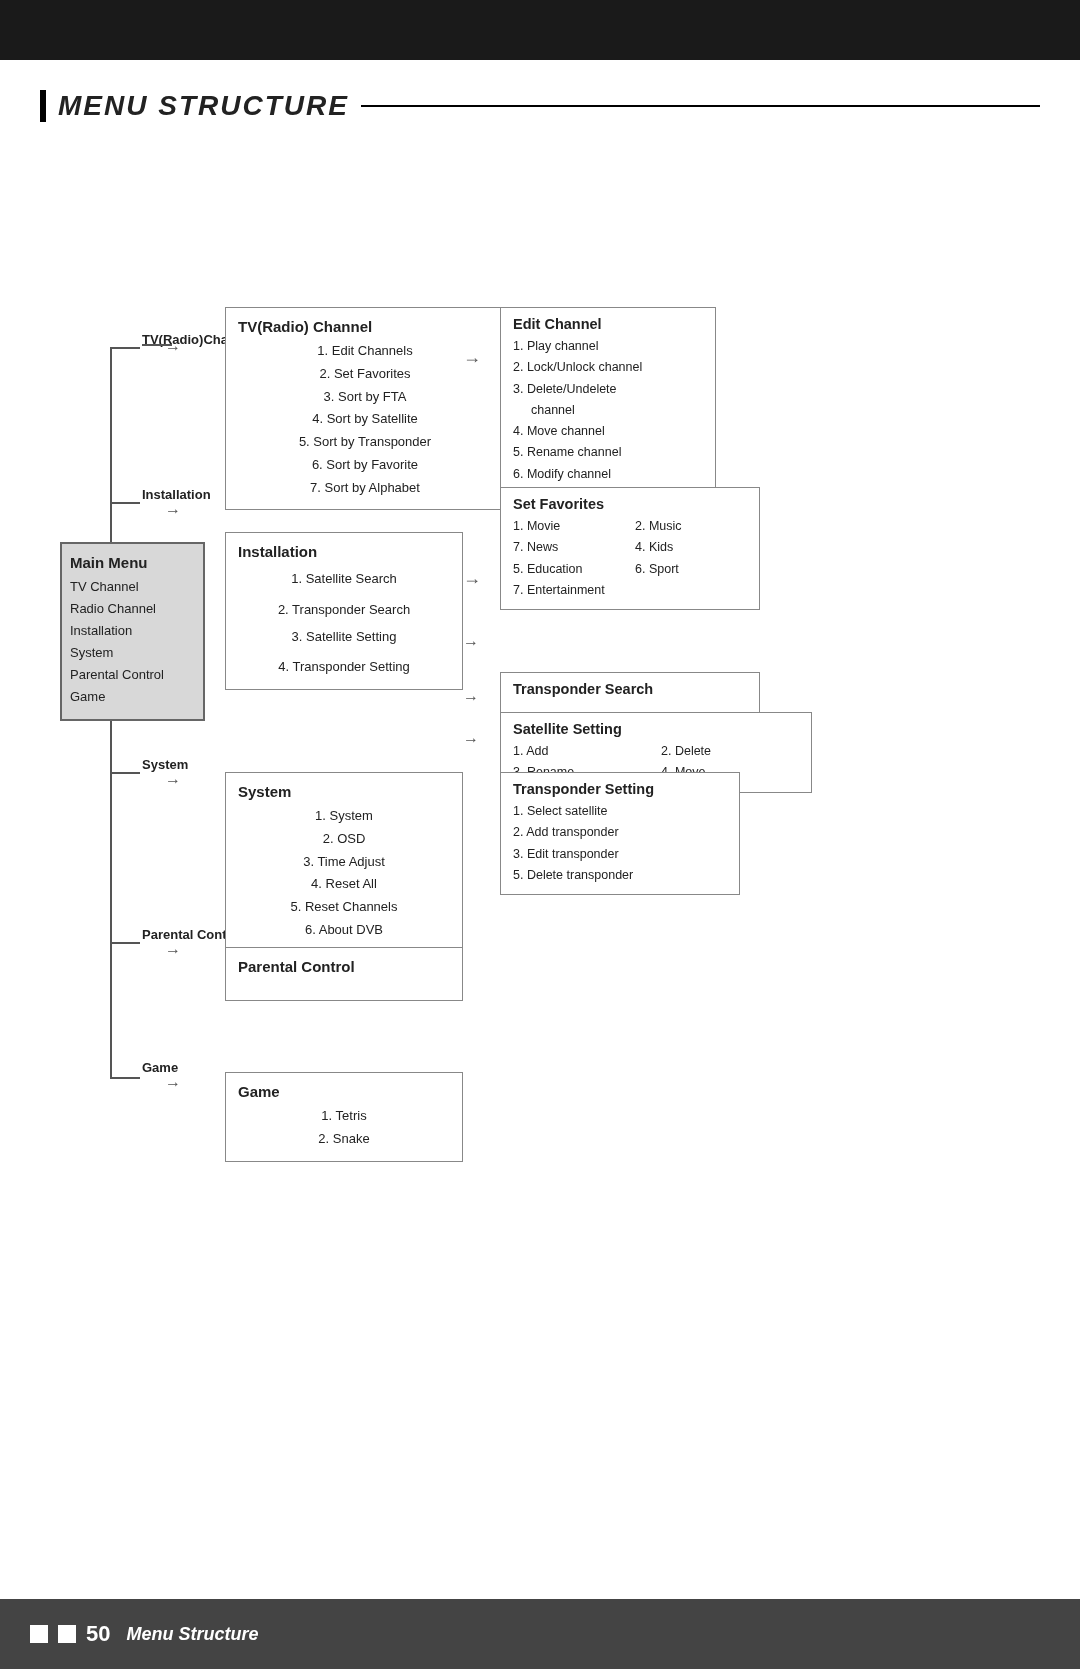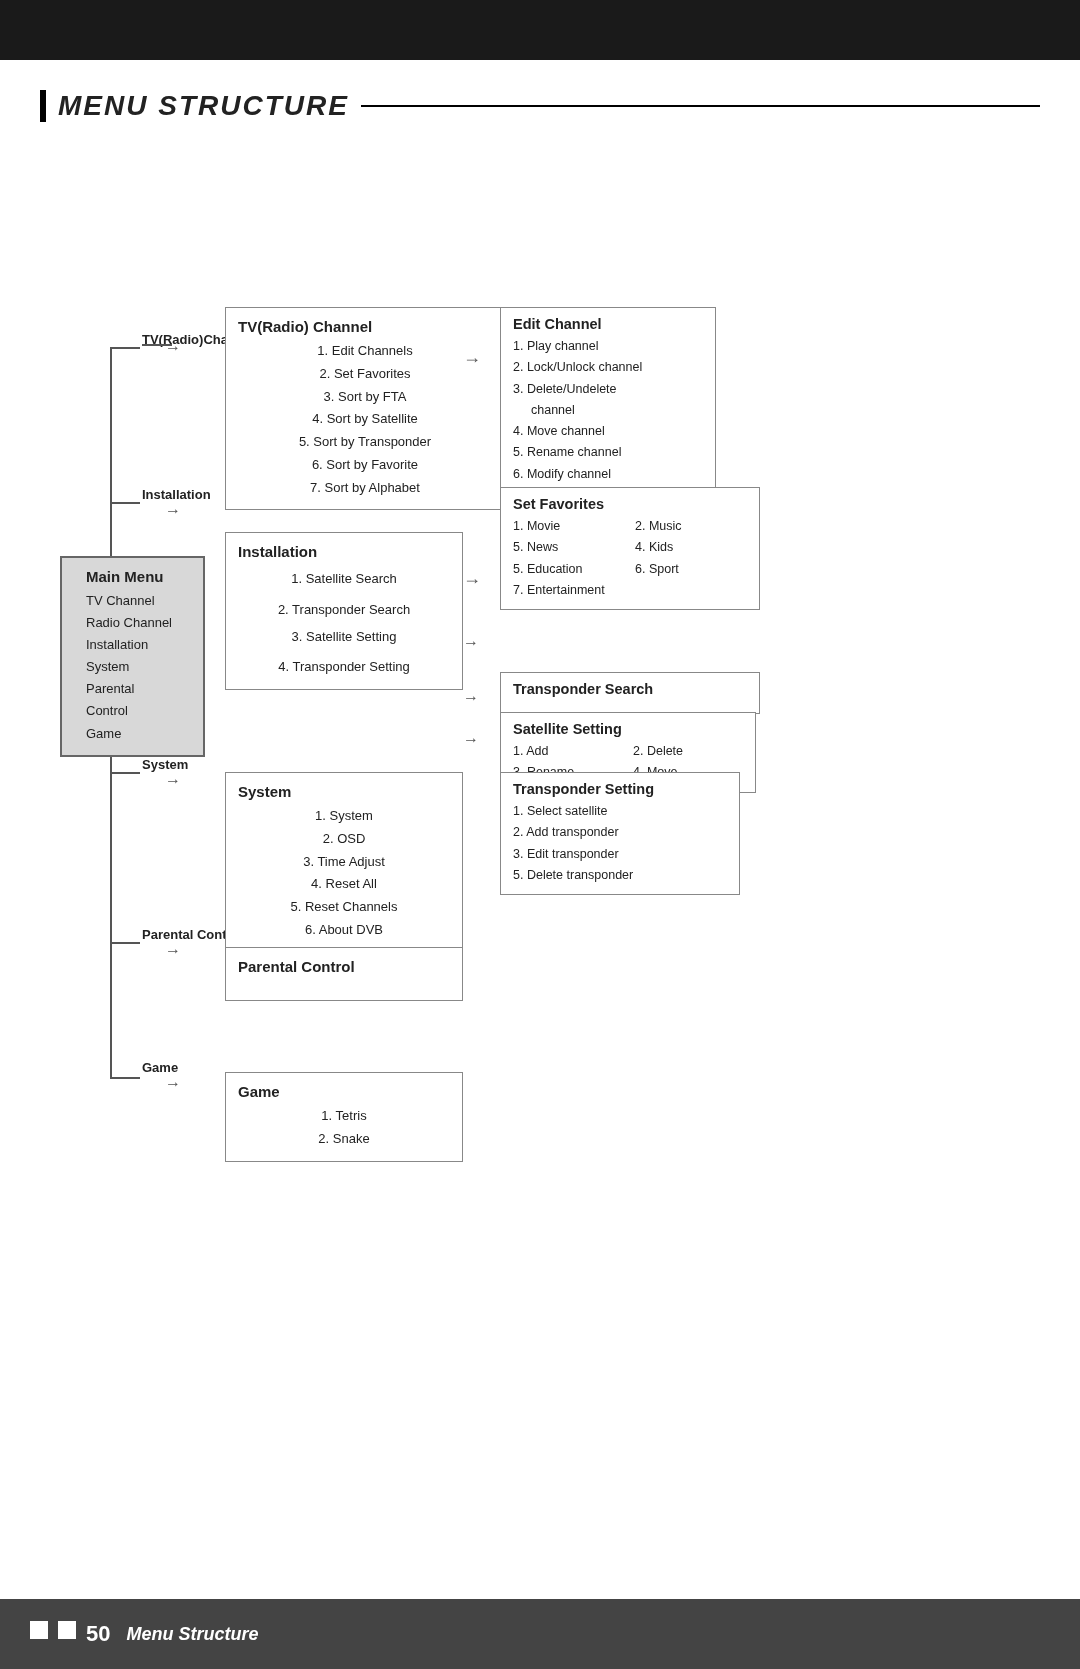--- a/index.html
+++ b/index.html
@@ -26,20 +26,21 @@
       background: #444;
       display: flex;
       align-items: center;
       padding: 0 30px;
     }
     .bottom-bar .page-num {
       color: #fff;
       font-size: 22px;
       font-weight: bold;
       display: flex;
+      align-items: center;
       gap: 10px;
     }
     .bottom-bar .page-num::before {
       content: '';
       display: inline-block;
       width: 18px;
       height: 18px;
       background: #fff;
     }
     .bottom-bar .page-label {
@@ -76,23 +77,23 @@
       flex: 1;
       height: 2px;
       background: #000;
       margin-left: 12px;
     }
 
     
     .main-box {
       border: 2px solid #666;
       background: #d8d8d8;
-      padding: 10px 24px;
+      padding: 10px 8px;
       width: 150px;
-      margin: 24px 0;
+      margin: 10px 0;
     }
     .main-box .ttl {
       font-weight: bold;
       font-size: 15px;
       margin-bottom: 5px;
     }
     .main-box .itm {
       font-size: 13px;
       line-height: 1.7;
     }
@@ -256,38 +257,38 @@
       <div class="itm">4. Move channel</div>
       <div class="itm">5. Rename channel</div>
       <div class="itm">6. Modify channel</div>
     </div>
 
     <div class="dbox" style="position:absolute;left:440px;top:335px;width:260px;">
       <div class="ttl">Set Favorites</div>
       <div class="dbox grid2" style="border:none;padding:0;display:grid;grid-template-columns:1fr 1fr;gap:0 10px;">
         <div>
           <div class="itm">1. Movie</div>
-          <div class="itm">5. News</div>
+          <div class="itm">7. News</div>
           <div class="itm">5. Education</div>
           <div class="itm">7. Entertainment</div>
         </div>
         <div>
           <div class="itm">2. Music</div>
           <div class="itm">4. Kids</div>
           <div class="itm">6. Sport</div>
         </div>
       </div>
     </div>
 
 
     <div class="dbox" style="position:absolute;left:440px;top:520px;width:260px;padding-bottom:12px;">
       <div class="ttl">Transponder Search</div>
     </div>
 
-    <div class="dbox" style="position:absolute;left:440px;top:560px;width:256px;">
+    <div class="dbox" style="position:absolute;left:440px;top:560px;width:312px;">
       <div class="ttl">Satellite Setting</div>
       <div style="display:grid;grid-template-columns:1fr 1fr;gap:0 10px;">
         <div>
           <div class="itm">1. Add</div>
           <div class="itm">3. Rename</div>
         </div>
         <div>
           <div class="itm">2. Delete</div>
           <div class="itm">4. Move</div>
         </div>

